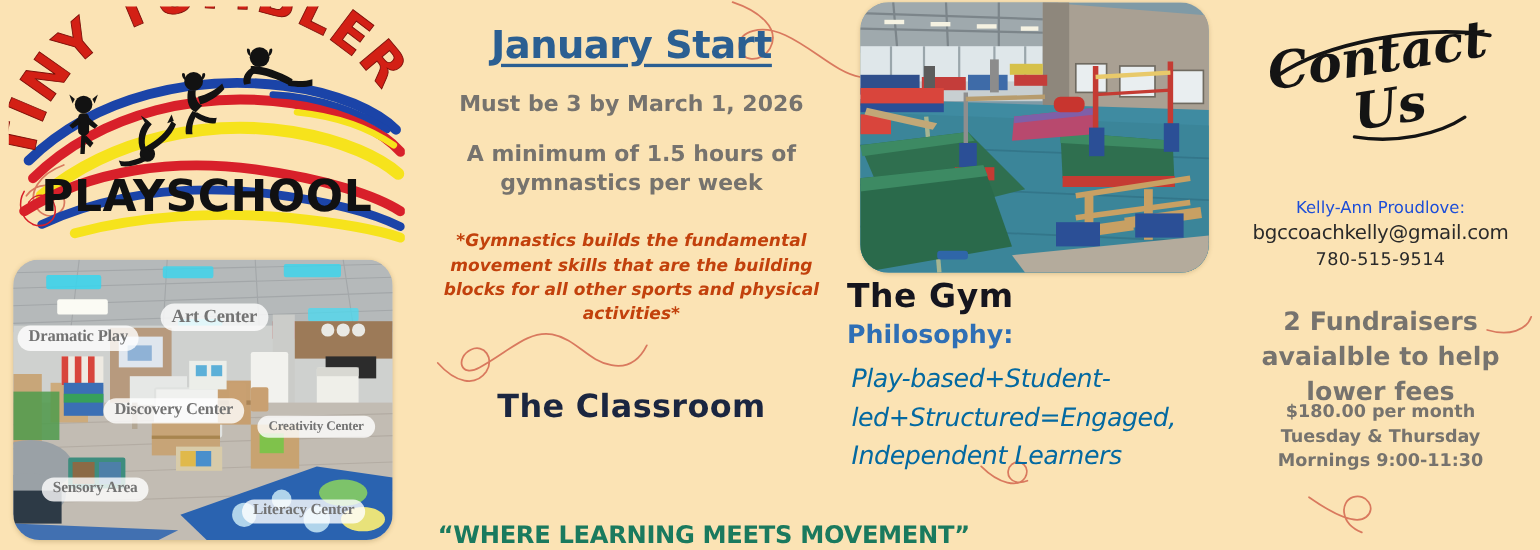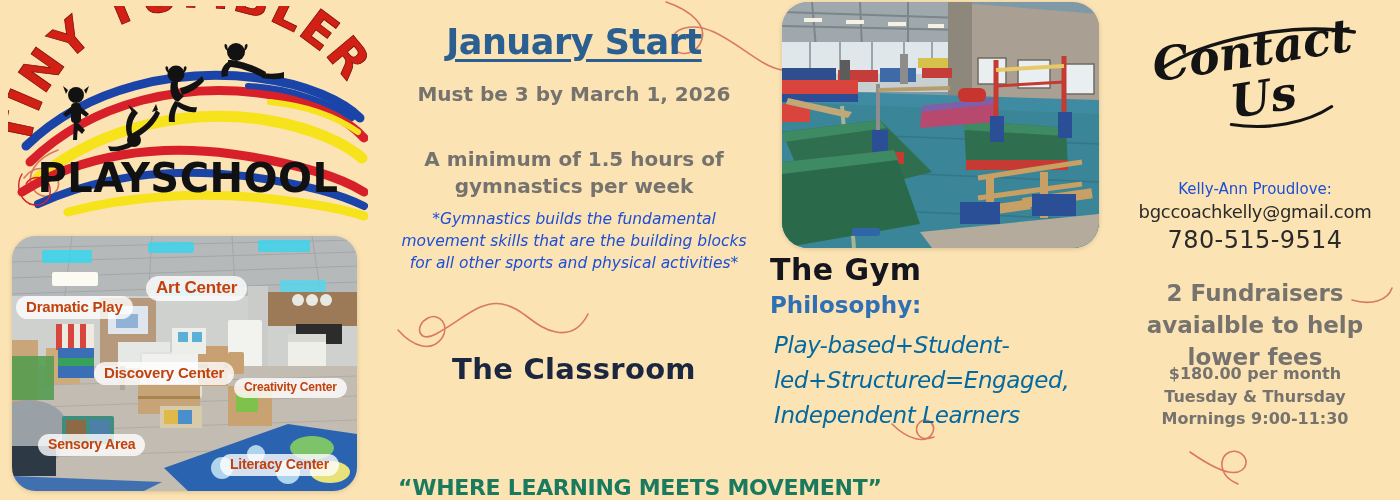--- a/index.html
+++ b/index.html
@@ -49,22 +49,22 @@
     left: 12px; top: 236px;
     width: 345px; height: 255px;
     border-radius: 24px;
     overflow: hidden;
     box-shadow: 0 1px 4px rgba(120,90,40,0.25);
   }
   .classroom-photo .photo-art { position: absolute; inset: 0; }
   .room-label {
     position: absolute;
     background: rgba(255,255,255,0.80);
-    color: #c2410c;
-    font-family: Liberation Sans, sans-serif;
+    color: #737373;
+    font-family: Liberation Serif, serif;
     font-weight: 600;
     border-radius: 16px;
     padding: 3px 10px 4px 10px;
     white-space: nowrap;
     line-height: 1.05;
     letter-spacing: -0.2px;
   }
   .rl-dramatic   { left: 4px;   top: 60px;  font-size: 15px; }
   .rl-art        { left: 134px; top: 40px;  font-size: 17px; }
   .rl-discovery  { left: 82px;  top: 126px; font-size: 15px; }
@@ -95,35 +95,35 @@
   .subline {
     position: absolute;
     left: 0; top: 82px; width: 392px;
     font-family: "DejaVu Sans", sans-serif;
     font-weight: bold;
     font-size: 20px;
     color: #76736E;
   }
   .minline {
     position: absolute;
-    left: 30px; top: 146px; width: 332px;
+    left: 30px; top: 126px; width: 332px;
     font-family: "DejaVu Sans", sans-serif;
     font-weight: bold;
     font-size: 20px;
     color: #76736E;
     line-height: 1.35;
   }
   .gym-note {
     position: absolute;
     left: 20px; top: 208px; width: 352px;
     font-family: "DejaVu Sans", sans-serif;
     font-style: italic;
-    font-weight: normal;
+    font-weight: bold;
     font-size: 15.5px;
-    color: #1d4ed8;
+    color: #c2410c;
     line-height: 1.42;
   }
   .classroom-title {
     position: absolute;
     left: 0; top: 352px; width: 392px;
     font-family: "DejaVu Sans", sans-serif;
     font-weight: bold;
     font-size: 29px;
     color: #1B2640;
     letter-spacing: 0.3px;
@@ -213,21 +213,21 @@
     left: 0; top: 201px; width: 290px;
     font-family: "DejaVu Sans", sans-serif;
     font-size: 18px;
     color: #2A2A2A;
     letter-spacing: -0.3px;
   }
   .contact-phone {
     position: absolute;
     left: 0; top: 226px; width: 290px;
     font-family: "DejaVu Sans", sans-serif;
-    font-size: 24px;
+    font-size: 16px;
     color: #2A2A2A;
     letter-spacing: 0.4px;
   }
   .fundraiser {
     position: absolute;
     left: 4px; top: 277px; width: 282px;
     font-family: "DejaVu Sans", sans-serif;
     font-weight: bold;
     font-size: 23px;
     color: #76736E;

